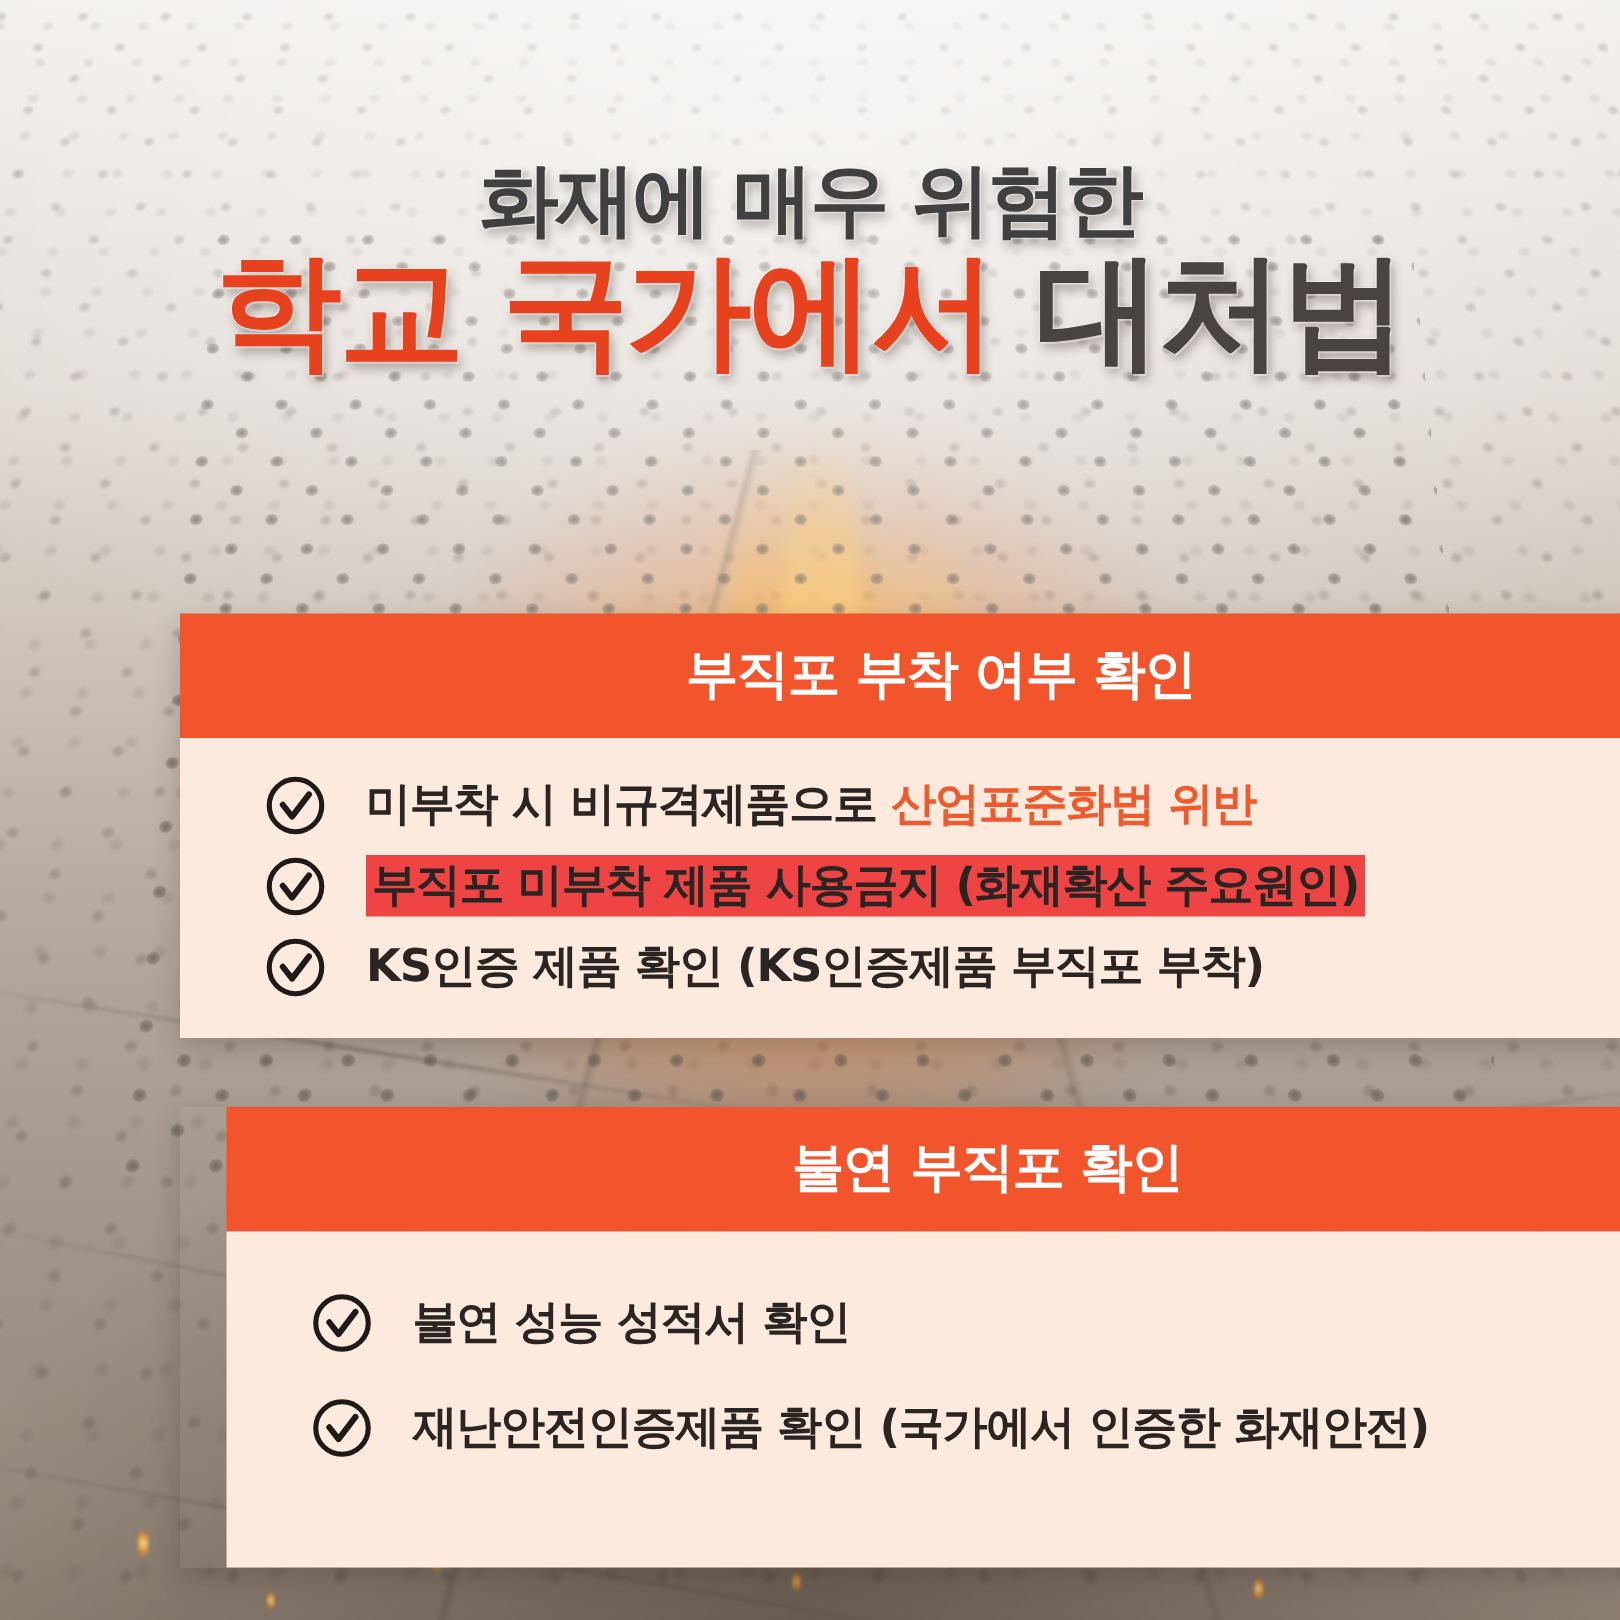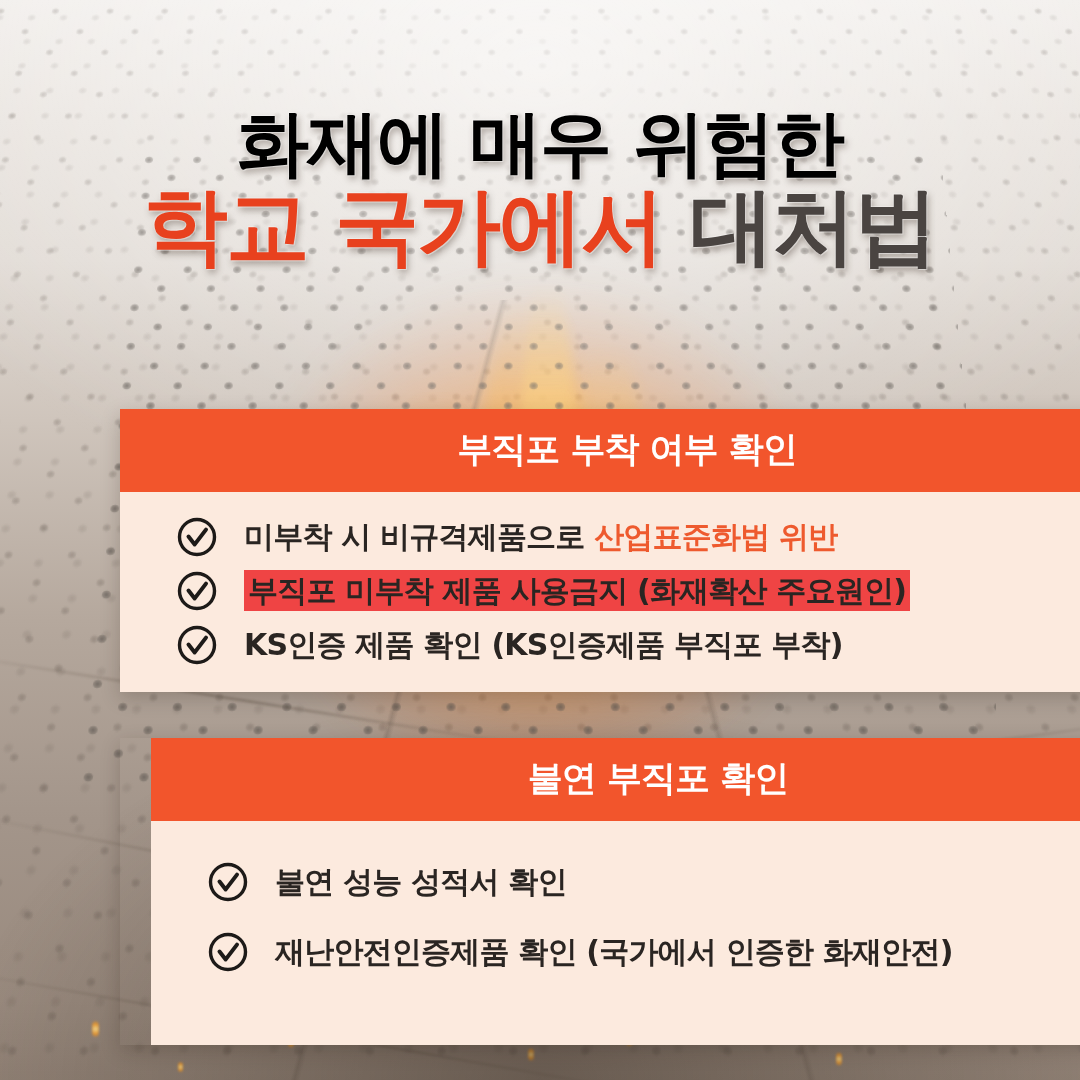--- a/index.html
+++ b/index.html
@@ -146,21 +146,21 @@
     letter-spacing: -2px;
     line-height: 0.98;
     font-size: 74px;
     margin: 0;
     text-shadow:
       0 0 2px rgba(255,255,255,0.55),
       1px 1px 0 rgba(255,255,255,0.35),
       -1px -1px 0 rgba(255,255,255,0.25),
       2px 4px 7px rgba(60,45,35,0.38);
   }
-  .title-line.l1 { color: #000000; font-size: 72px; }
+  .title-line.l1 { color: #404040; font-size: 53px; }
   .title-line.l2 { font-size: 84px; margin-top: 6px; }
   .t-orange { color: #e8411e; }
   .t-gray   { color: #4a4441; }
 
   
   .card {
     position: absolute;
     left: 120px;
     width: 1014px;
     z-index: 7;

